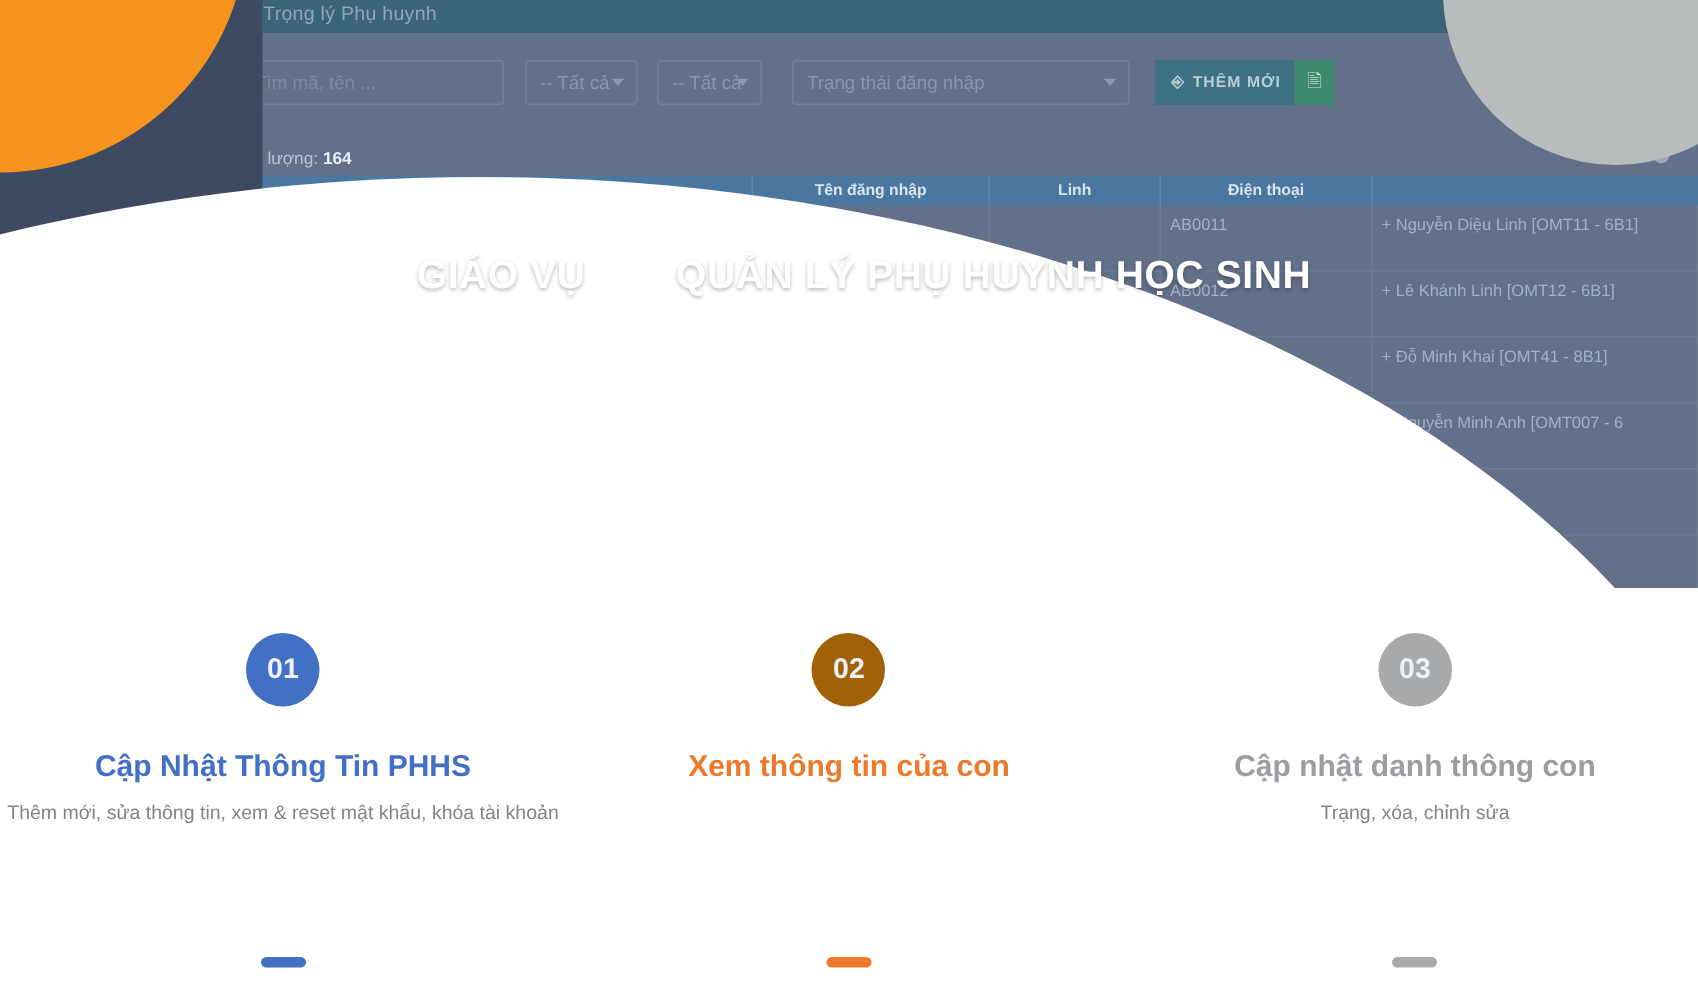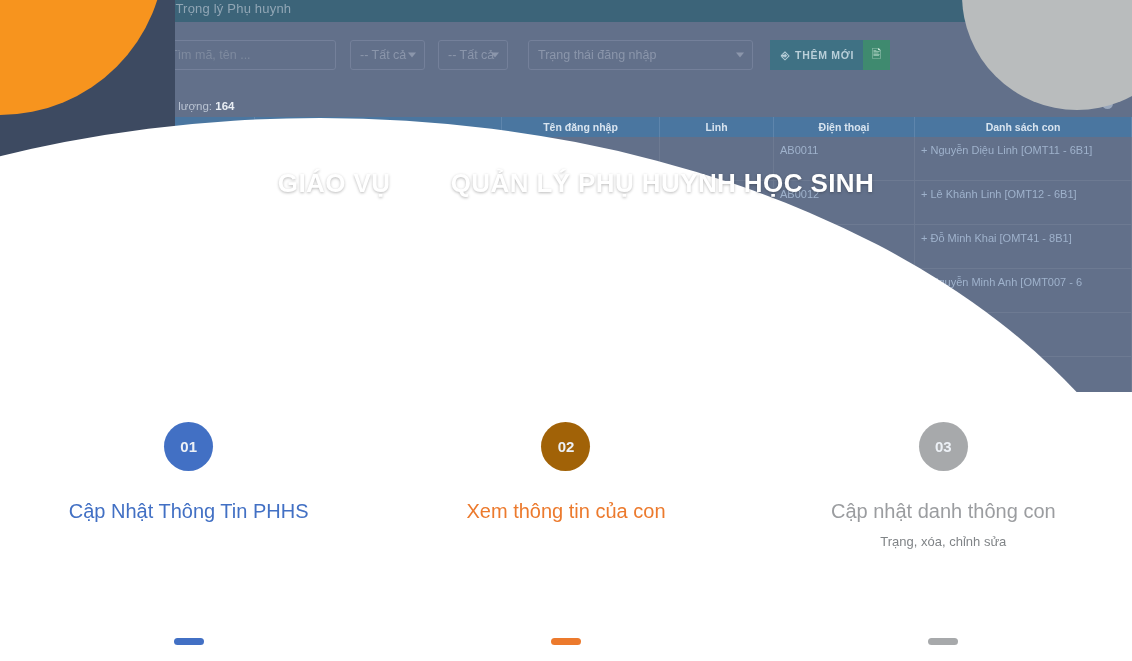--- a/index.html
+++ b/index.html
@@ -97,23 +97,23 @@
               color:#ffffff; font-size:26px; font-weight:bold; letter-spacing:.4px;
               white-space:nowrap; text-shadow:0 1px 3px rgba(0,0,0,.28); }
   .headline .sep { display:inline-block; width:1px; height:26px; background:#ffffff;
                    vertical-align:-5px; margin:0 22px; opacity:.9; }
 
   
   #cards { position:absolute; left:0; top:392px; width:1132px; height:269px;
            display:flex; }
   .card { flex:1; text-align:center; padding-top:30px; }
   .badge { width:49px; height:49px; border-radius:50%; margin:0 auto;
-           color:#edf1f6; font-size:15px; font-weight:bold;
+           color:#edf1f6; font-size:19px; font-weight:bold;
            display:flex; align-items:center; justify-content:center; }
-  .card-title { margin-top:27px; font-size:20px; font-weight:normal; line-height:1.35; }
+  .card-title { margin-top:27px; font-size:20px; font-weight:bold; line-height:1.35; }
   .card-desc { margin-top:7px; font-size:13px; color:#808487; line-height:1.5; }
   .bar { width:30px; height:7px; border-radius:4px; margin:0 auto; position:absolute;
          left:0; right:0; bottom:16px; }
   .card-wrap { position:relative; height:269px; flex:1; }
 </style>
 </head>
 <body>
 
 <div id="stage">
 
@@ -157,21 +157,20 @@
         <b>164</b>
       </div>
 
       <div class="tbl">
         <div class="thead">
           <div class="c0"></div>
           <div class="c1">Họ và tên</div>
           <div class="c2">Tên đăng nhập</div>
           <div class="c3">Linh</div>
           <div class="c4">Điện thoại</div>
-          <div class="c5">Danh sách con</div>
         </div>
         <div id="tbody">
             <div class="trow">
               <div class="c0"><span class="act">
                   <span>HÀNH ĐỘNG</span>
                   <span>▾</span>
                 </span></div>
               <div class="c1">
                 <div class="nm">Nguyễn Trọng Quyền</div>
                 <div class="idl"><b>ID:</b> <span>pf-OMT1</span></div>
@@ -280,20 +279,21 @@
       <span class="sep"></span>
       <span>QUẢN LÝ PHỤ HUYNH HỌC SINH</span>
     </div>
   </div>
 
   <div id="cards">
       <div class="card-wrap">
         <div class="card">
           <div class="badge" style="background: rgb(66, 112, 196);">01</div>
           <div class="card-title" style="color: rgb(66, 112, 196);">Cập Nhật Thông Tin PHHS</div>
+          <div class="card-desc">Thêm mới, sửa thông tin, xem &amp; reset mật khẩu, khóa tài khoản</div>
         </div>
         <div class="bar" style="background: rgb(66, 112, 196);"></div>
       </div>
       <div class="card-wrap">
         <div class="card">
           <div class="badge" style="background: #a16207;">02</div>
           <div class="card-title" style="color: rgb(236, 122, 45);">Xem thông tin của con</div>
           <div class="card-desc"></div>
         </div>
         <div class="bar" style="background: rgb(236, 122, 45);"></div>

